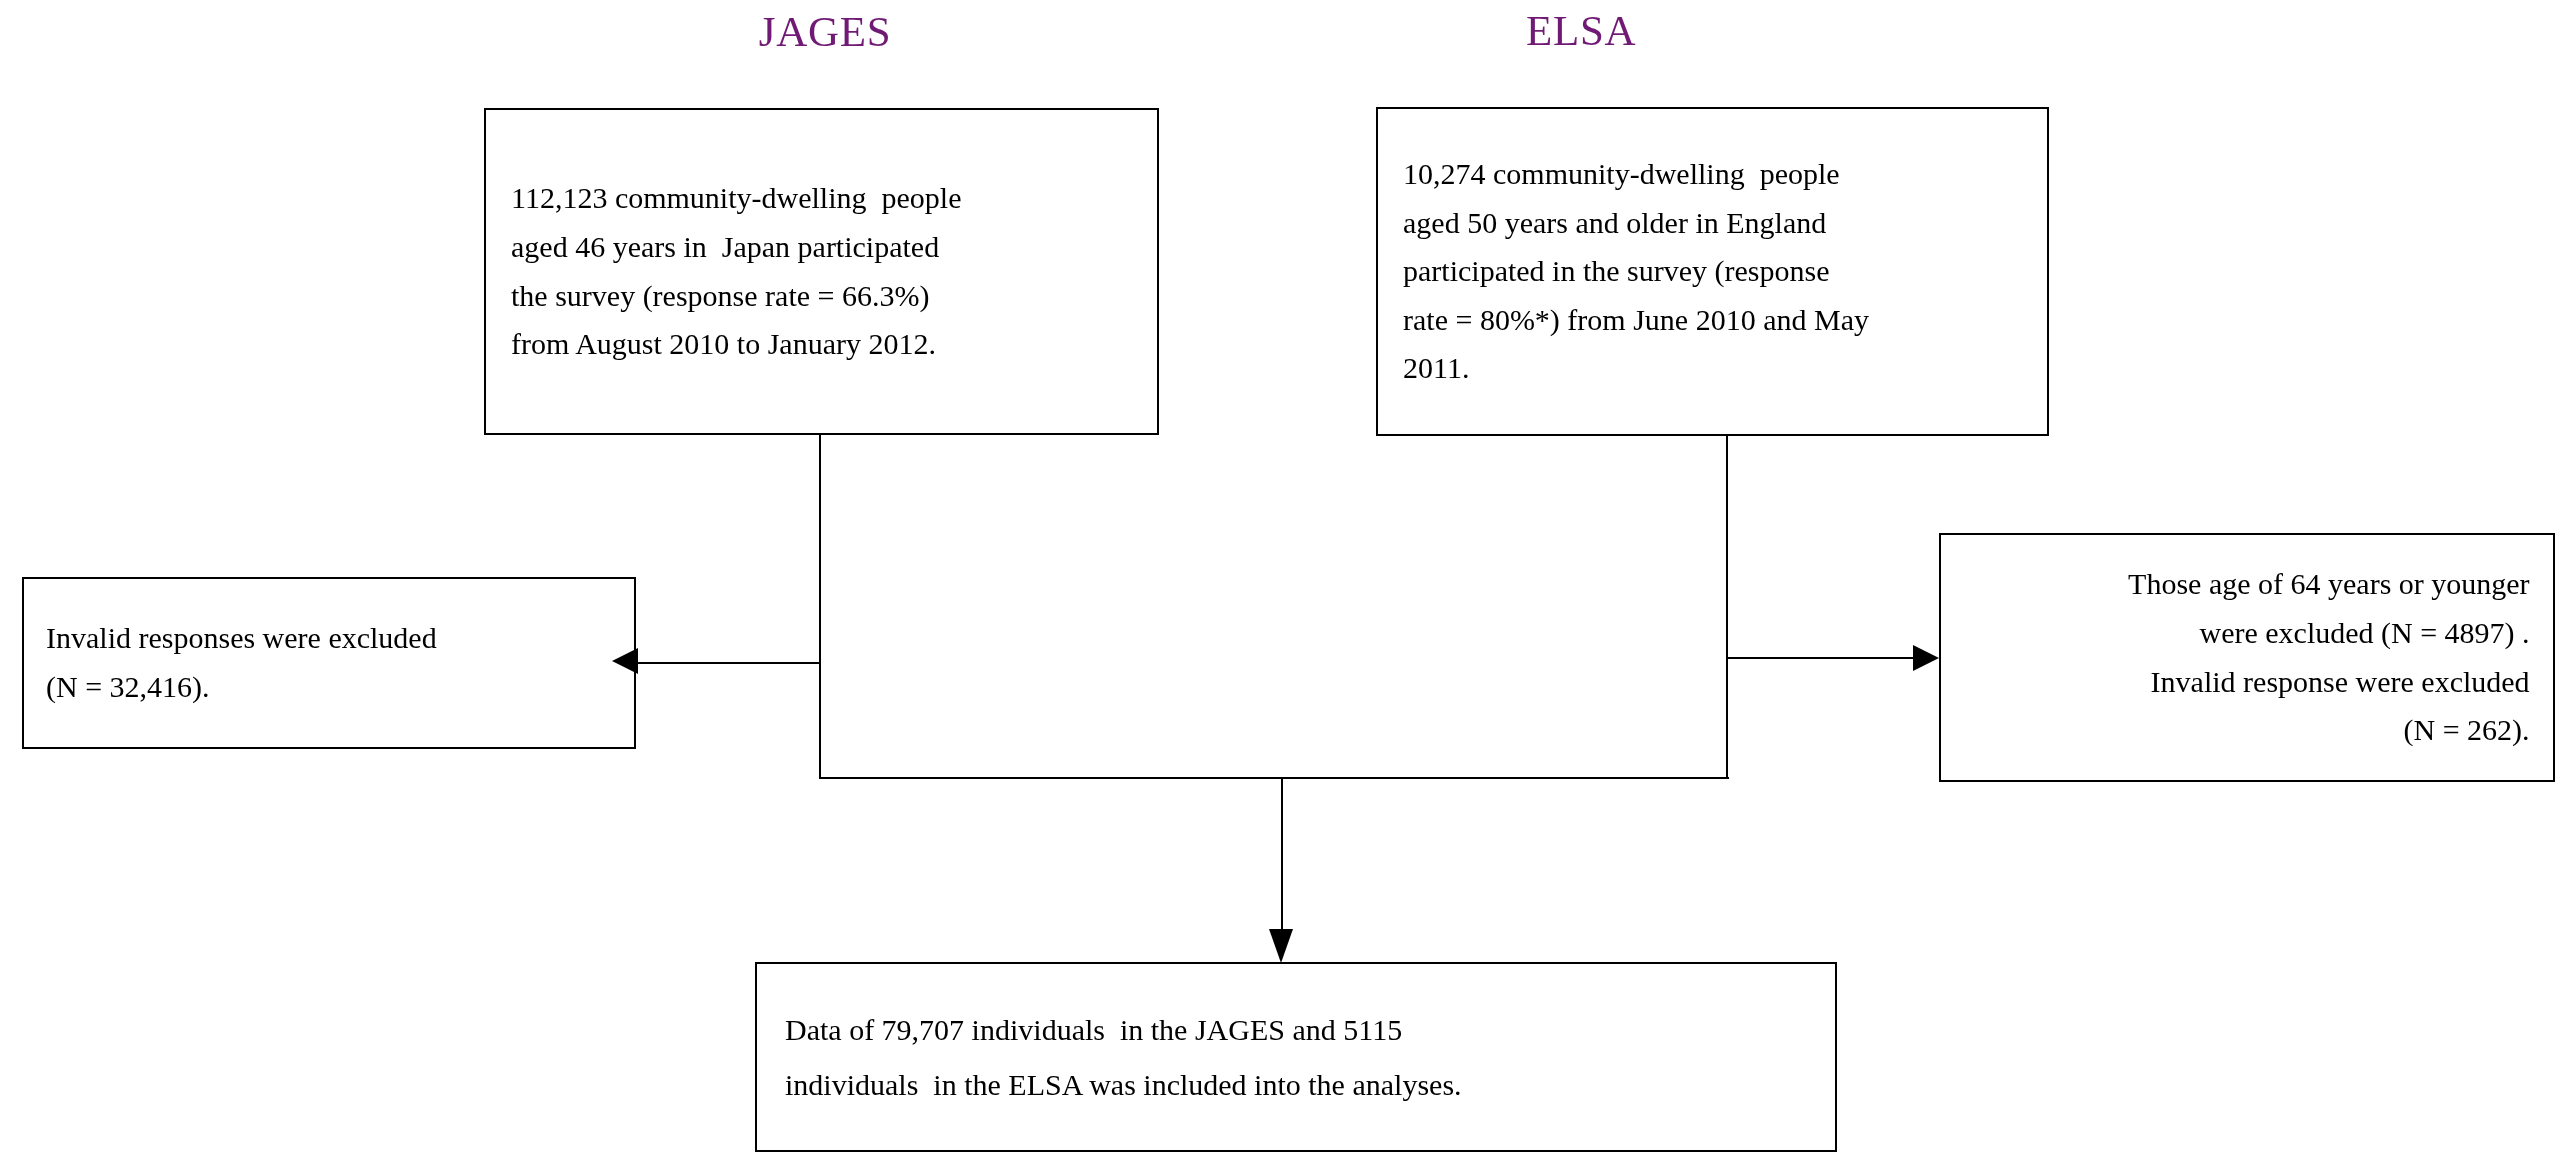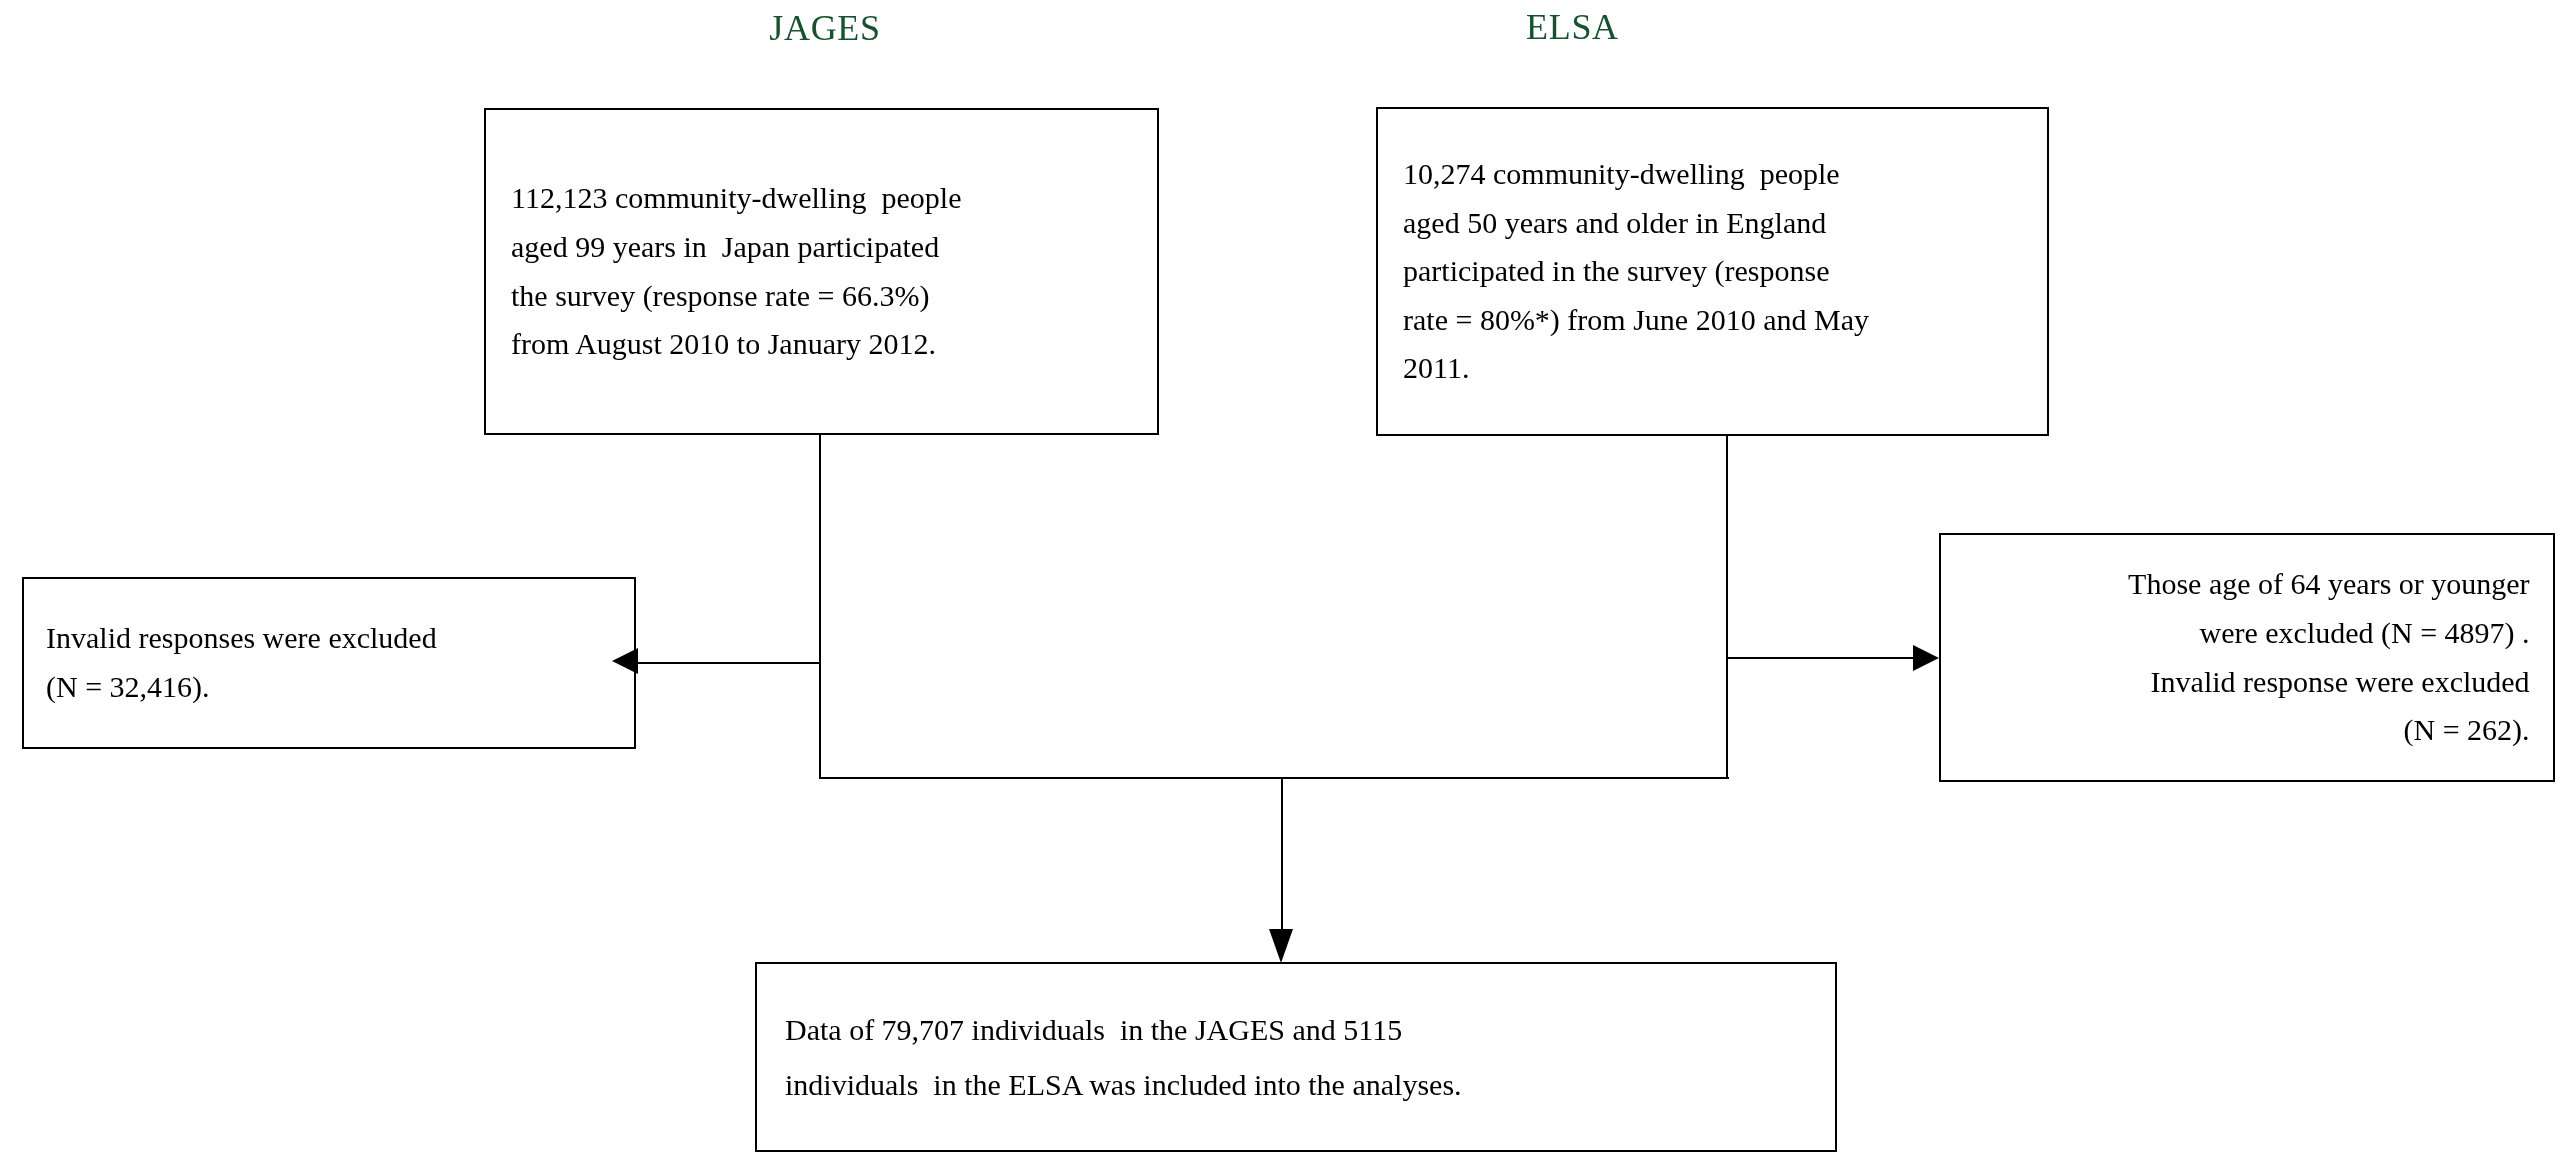--- a/index.html
+++ b/index.html
@@ -14,25 +14,25 @@
     height: 1176px;
     background: #ffffff;
     font-family: "Liberation Serif", "DejaVu Serif", serif;
     color: #000000;
     overflow: hidden;
   }
 
   
   .col-heading {
     position: absolute;
-    font-size: 36px;
+    font-size: 43px;
     line-height: 1;
     letter-spacing: 0.7px;
     white-space: nowrap;
-    color: #14532d;
+    color: #701a75;
   }
   #heading-jages { left: 635px; top: 10.2px; width: 380px; text-align: center; }
   #heading-elsa  { left: 1526px; top: 8.8px; width: 380px; text-align: left; }
 
   
   .node-box {
     position: absolute;
     box-sizing: border-box;
     border: 2.2px solid #000000;
     background: #ffffff;
@@ -135,21 +135,21 @@
 
 <div id="canvas">
 
   <div id="heading-jages" class="col-heading">JAGES</div>
 
   <div id="heading-elsa" class="col-heading">ELSA</div>
 
   <div id="box-jages" class="node-box">
     <span class="node-text">
       <span class="ln">112,123 community-dwelling  people</span>
-      <span class="ln">aged 99 years in  Japan participated</span>
+      <span class="ln">aged 46 years in  Japan participated</span>
       <span class="ln">the survey (response rate = 66.3%)</span>
       <span class="ln">from August 2010 to January 2012.</span>
     </span>
   </div>
 
   <div id="box-elsa" class="node-box">
     <span class="node-text">
       <span class="ln">10,274 community-dwelling  people</span>
       <span class="ln">aged 50 years and older in England</span>
       <span class="ln">participated in the survey (response</span>

